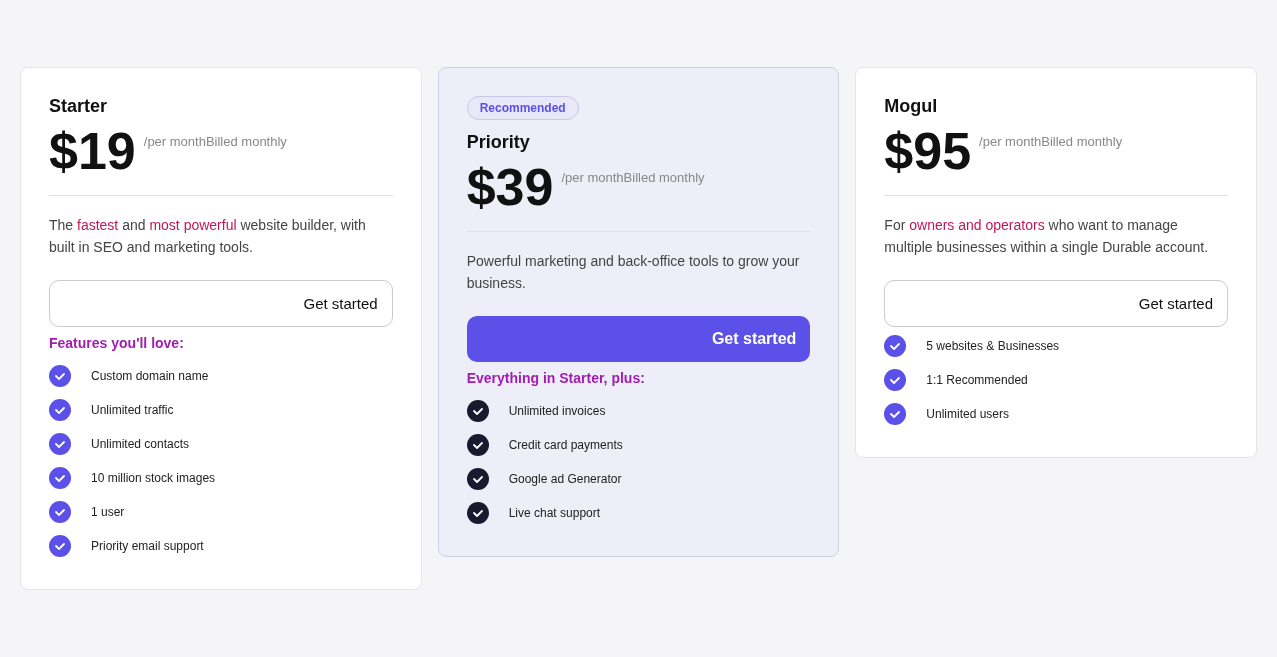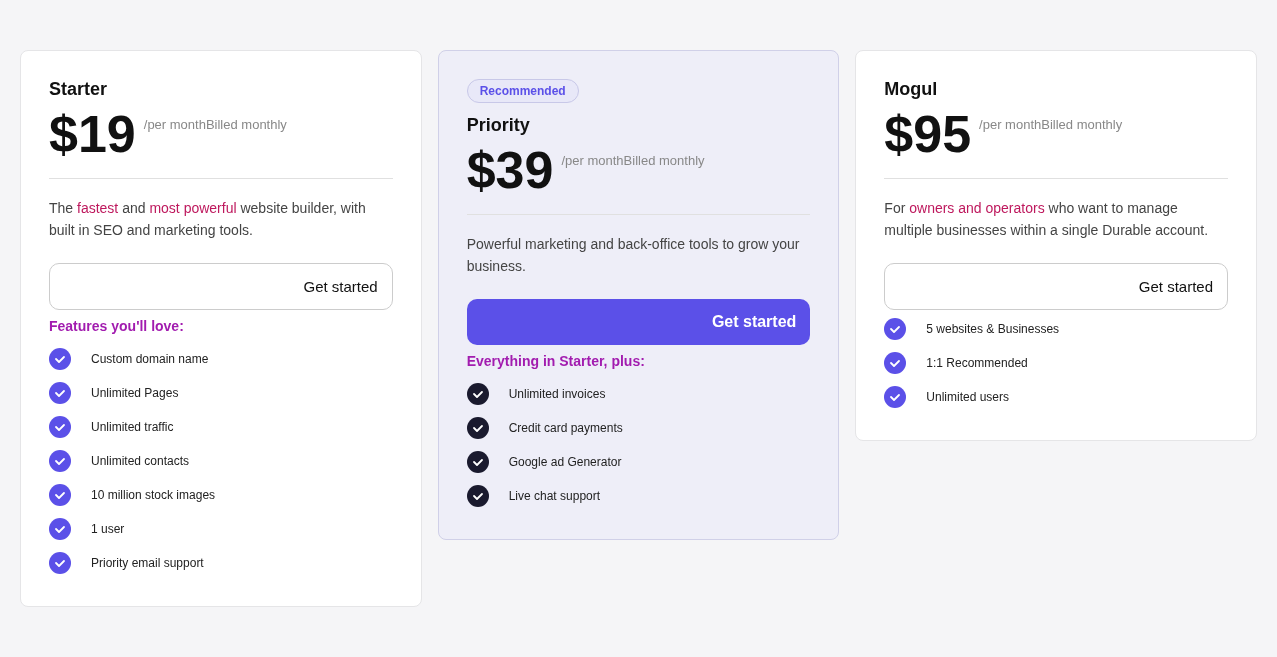--- a/index.html
+++ b/index.html
@@ -163,28 +163,20 @@
           </svg>
         </span>
         <span>Custom domain name</span>
       </li>
         <li class="feature-item">
         <span class="check-icon purple">
           <svg viewBox="0 0 12 12" fill="none" xmlns="http://www.w3.org/2000/svg">
             <path d="M2 6l3 3 5-5" stroke="#fff" stroke-width="1.8" stroke-linecap="round" stroke-linejoin="round"></path>
           </svg>
         </span>
-        <span>Unlimited Pages</span>
-      </li>
-        <li class="feature-item">
-        <span class="check-icon purple">
-          <svg viewBox="0 0 12 12" fill="none" xmlns="http://www.w3.org/2000/svg">
-            <path d="M2 6l3 3 5-5" stroke="#fff" stroke-width="1.8" stroke-linecap="round" stroke-linejoin="round"></path>
-          </svg>
-        </span>
         <span>Unlimited traffic</span>
       </li>
         <li class="feature-item">
         <span class="check-icon purple">
           <svg viewBox="0 0 12 12" fill="none" xmlns="http://www.w3.org/2000/svg">
             <path d="M2 6l3 3 5-5" stroke="#fff" stroke-width="1.8" stroke-linecap="round" stroke-linejoin="round"></path>
           </svg>
         </span>
         <span>Unlimited contacts</span>
       </li>

